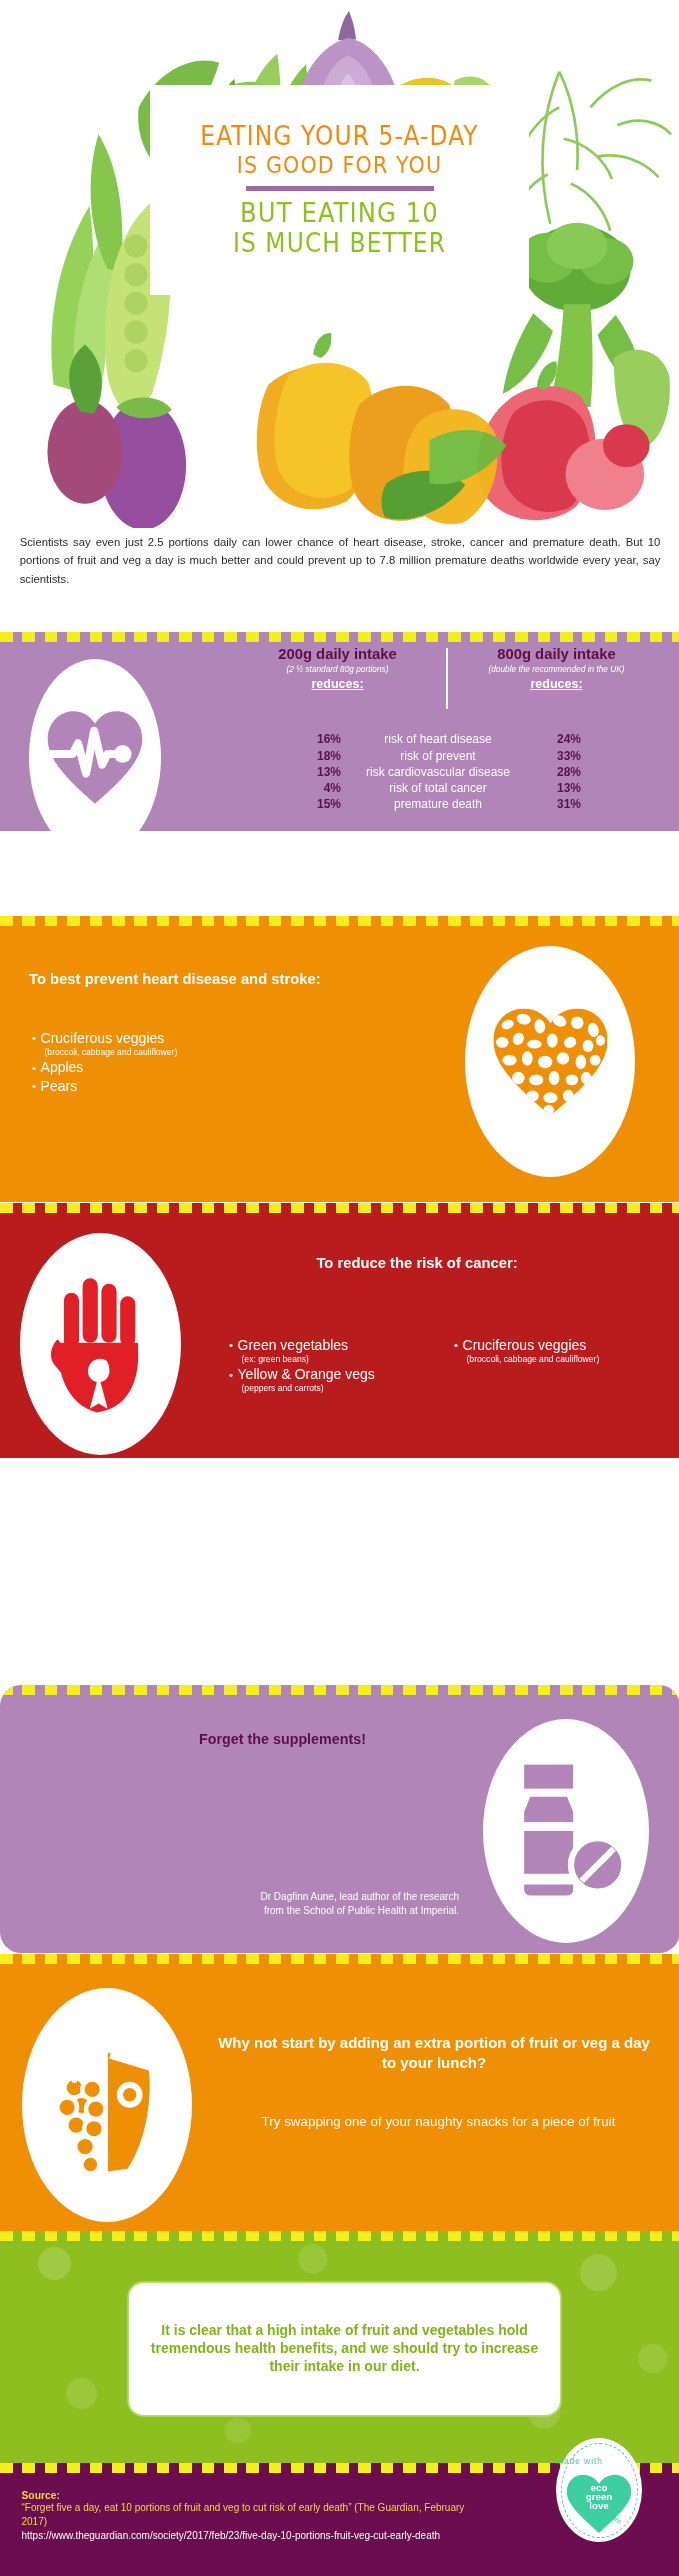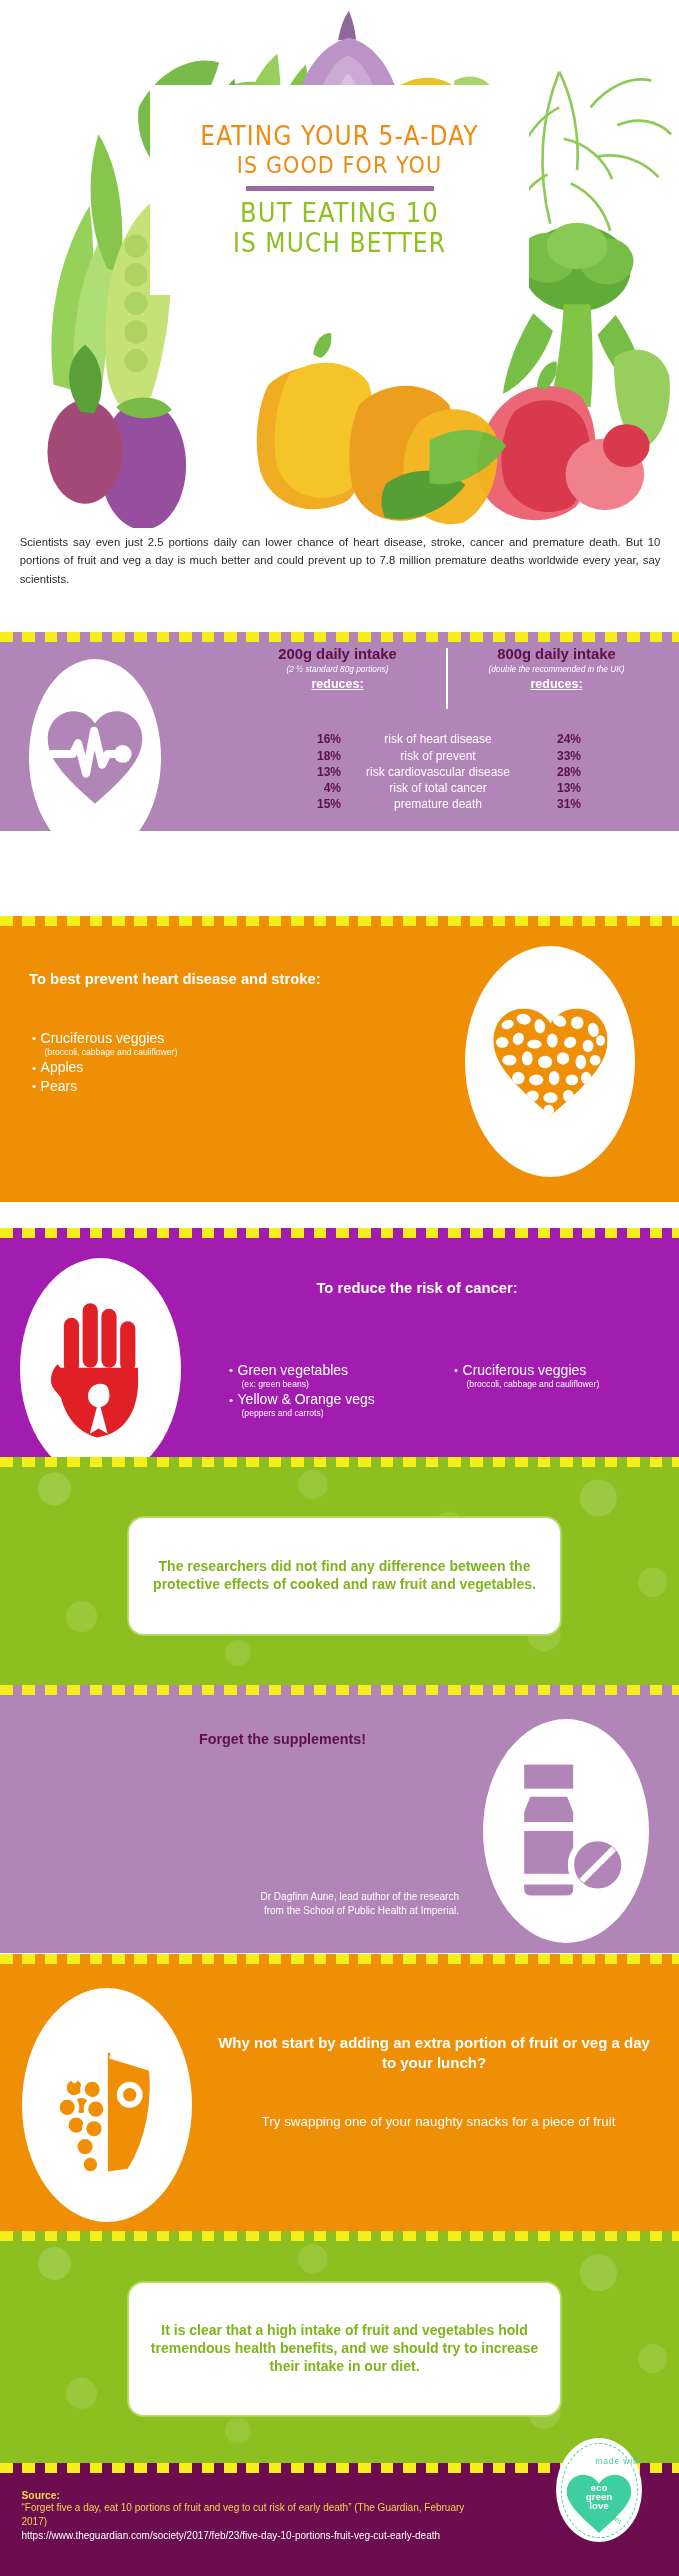--- a/index.html
+++ b/index.html
@@ -90,21 +90,21 @@
     z-index: 12;
     background-image: repeating-linear-gradient(to right,
         #f6ee1a 0px, #f6ee1a 12.5px, transparent 12.5px, transparent 22.4px);
   }
 
   
   .sect { position: absolute; left: 0; width: 680px; overflow: hidden; }
 
   .s-purple  { background: #b285b8; }
   .s-orange  { background: #ee8f06; }
-  .s-red     { background: #a21caf; margin-top: 25px; }
+  .s-red     { background: #b91c1c; }
   .s-green   { background: #8cbf1f; }
   .s-dkpurple{ background: #6b0d4e; }
 
   
   .vegpattern {
     position: absolute; inset: 0;
     opacity: 0.30;
     background-image:
       radial-gradient(circle at 8% 14%, rgba(255,255,255,.55) 0 16px, transparent 17px),
       radial-gradient(circle at 24% 40%, rgba(255,255,255,.40) 0 12.5px, transparent 13.4px),
@@ -267,21 +267,21 @@
     border-radius: 50%;
     z-index: 40;
   }
   .badge .scallop {
     position: absolute; inset: 4.5px;
     border: 1.3px dashed #3ecfa0;
     border-radius: 50%;
   }
   .badge .madewith {
     position: absolute; top: 18px; left: 0; width: 100%;
-    text-align: right;
+    text-align: left;
     font-family: "Liberation Sans Narrow", "Liberation Sans", sans-serif;
     font-size: 8.5px; color: #3ecfa0; letter-spacing: 0.9px;
   }
   .badge .bheart {
     position: absolute; left: 50%; top: 34px;
     transform: translateX(-50%);
   }
   .badge .btext {
     position: absolute; left: 50%; top: 45px;
     transform: translateX(-50%);
@@ -572,29 +572,22 @@
         </li>
       </ul>
     <ul class="veglist" style="position:absolute; left:454px; top:134px; width:211px;" id="cancer-right">
         <li>
           <div class="li-main"><span class="bullet">•</span><span>Cruciferous veggies</span></div>
           <div class="li-sub">(broccoli, cabbage and cauliflower)</div>
         </li>
       </ul>
   </div>
 
-  <div class="sect s-green" style="top:1457px; height:228px;">
-    <div class="dash" style="top:0;"></div>
-    <div class="vegpattern"></div>
-    <div class="callout" style="left:129px; top:61px; width:431px; height:116px;">
-      <p>The researchers did not find any difference between the protective effects of cooked and raw fruit and vegetables.</p>
-    </div>
-  </div>
-
-  <div class="sect s-purple" style="top:1685px; height:268px;">
+
+  <div class="sect s-purple" style="top:1685px; height:268px;border-radius:21px;">
     <div class="dash" style="top:0;"></div>
 
     <div class="head-purple" style="position:absolute; left:86px; top:46px; width:393px; text-align:center;">Forget the supplements!</div>
 
 
     <div class="quote-attrib" style="position:absolute; left:39px; top:198px; width:420px;">
       <div>Dr Dagfinn Aune, lead author of the research</div>
       <div>from the School of Public Health at Imperial.</div>
     </div>
 

